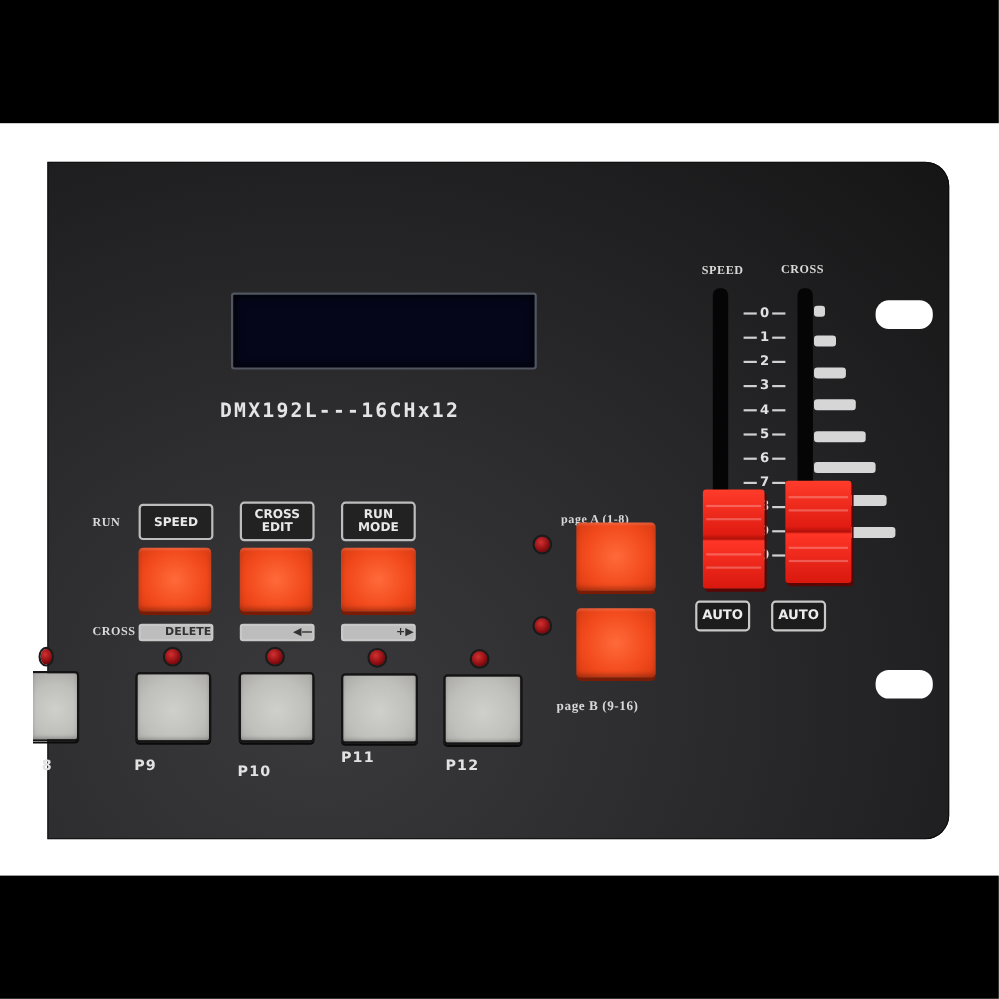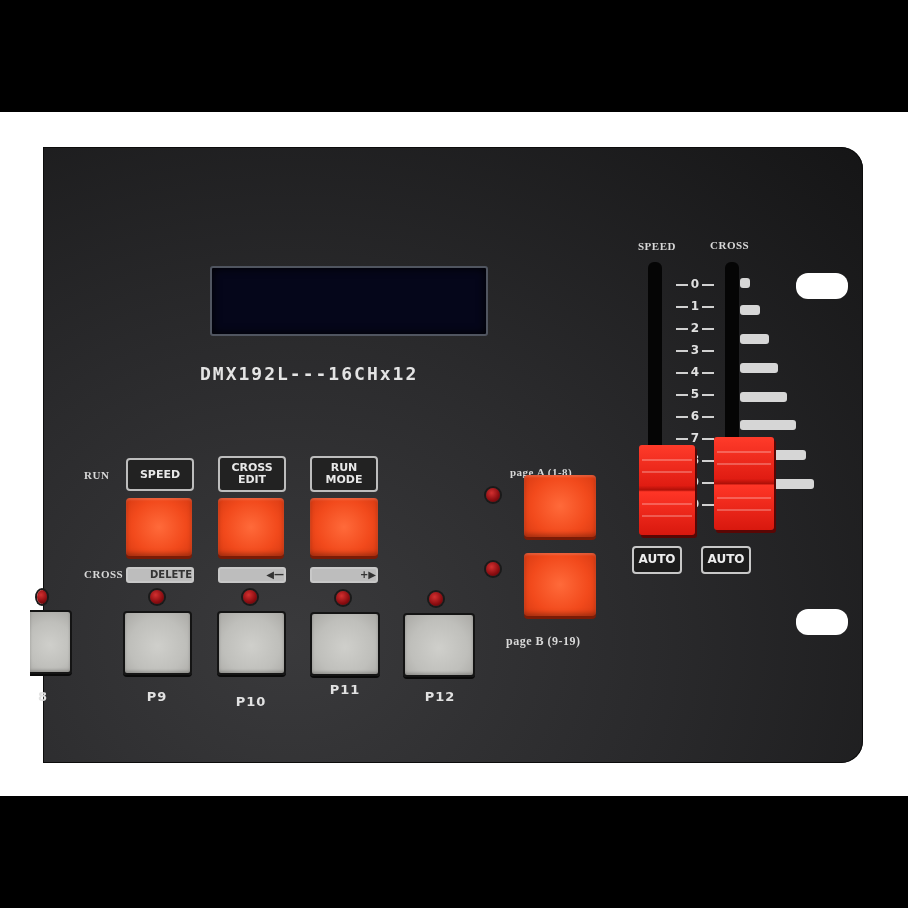--- a/index.html
+++ b/index.html
@@ -45,21 +45,21 @@
     border-radius:4px;
     box-shadow: 0 2px 0 #0a0a0a, inset 0 -2px 3px rgba(0,0,0,0.2);
     border:2px solid #141414;
     box-sizing:border-box;
   }
   .led {
     width:14px; height:14px; border-radius:50%;
     background: radial-gradient(circle at 40% 35%, #d23030 0%, #8a0c10 60%, #4a0508 100%);
     box-shadow:0 0 0 2px #1a1a1a;
   }
-  .plabel { color:#e2e2e2; font-size:13px; font-weight:bold; letter-spacing:1px; text-align:center; width:70px; }
+  .plabel { color:#e2e2e2; font-size:13px; font-weight:bold; letter-spacing:1px; text-align:left; width:70px; }
   .slot { background:#050505; border-radius:6px; }
   .tick { color:#e0e0e0; font-size:12px; font-weight:bold; width:62px; text-align:center; }
   .tick .dash { display:inline-block; width:12px; height:2px; background:#d0d0d0; vertical-align:middle; margin:0 3px; }
   .rampbar { background:#d6d6d6; border-radius:3px; height:10px; }
   .fader {
     background: linear-gradient(180deg, #ff3b2a 0%, #e01c12 45%, #b01008 50%, #ff3526 52%, #d8180e 100%);
     border-radius:3px;
     box-shadow: 2px 3px 0 #5a0604;
   }
   .fader .groove { position:absolute; left:3px; right:3px; height:2px; background:rgba(255,255,255,0.25); }
@@ -101,21 +101,21 @@
   <span>MODE</span>
 </div>
 <div class="abs redbtn" style="left:310px; top:498px; width:68px; height:58px;"></div>
 <div class="abs editlabel" style="left:310px; top:567px; width:68px; height:16px;">+▶</div>
 
 <div class="abs small-label" style="left:510px; top:466px; font-size:11px;">page A (1-8)</div>
 <div class="abs led" style="left:486px; top:488px;"></div>
 <div class="abs redbtn" style="left:524px; top:475px; width:72px; height:62px;"></div>
 <div class="abs led" style="left:486px; top:562px;"></div>
 <div class="abs redbtn" style="left:524px; top:553px; width:72px; height:63px;"></div>
-<div class="abs small-label" style="left:506px; top:634px; font-size:12px;">page B (9-19)</div>
+<div class="abs small-label" style="left:506px; top:634px; font-size:12px;">page B (9-16)</div>
 
 <div class="abs led" style="left:37px; top:590px; width:10px;"></div>
 <div class="abs greybtn" style="left:30px; top:610px; width:42px; height:64px; border-left:none; border-radius:0 4px 4px 0;"></div>
 <div class="abs plabel" style="left:8px; top:689px; width:40px; text-align:right;">8</div>
 
 <div class="abs led" style="left:150px; top:590px;"></div>
 <div class="abs greybtn" style="left:123px; top:611px; width:69px; height:64px;"></div>
 <div class="abs plabel" style="left:122px; top:689px;">P9</div>
 
 <div class="abs led" style="left:243px; top:590px;"></div>

